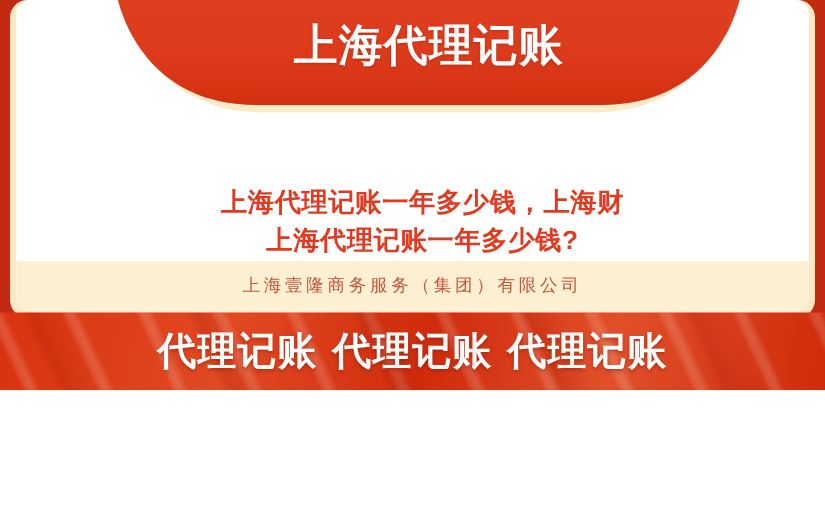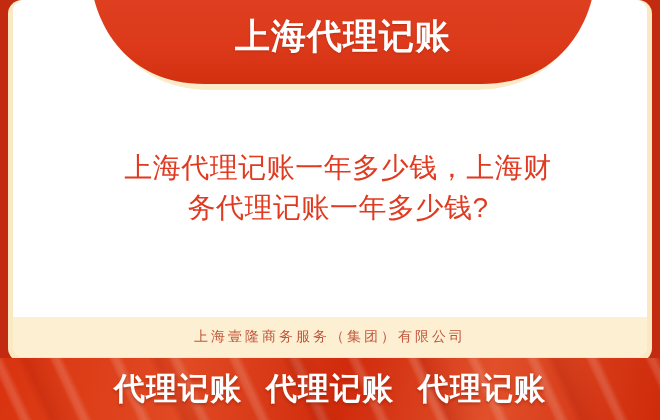--- a/index.html
+++ b/index.html
@@ -11,21 +11,21 @@
     width: 660px;
     height: 420px;
     overflow: hidden;
     font-family: "Liberation Sans", "DejaVu Sans", sans-serif;
   }
 
   
   .poster {
     position: relative;
     width: 660px;
-    height: 420px;
+    height: 312px;
     box-sizing: border-box;
     background: #C32B10;
     overflow: hidden;
   }
 
   
   .frame-rim {
     position: absolute;
     left: 8px;
     top: 0px;
@@ -79,22 +79,22 @@
   }
 
   
   .headline {
     position: absolute;
     left: 28px;
     right: 12px;
     top: 148px;
     text-align: center;
     color: #E03A20;
-    font-size: 28px;
-    font-weight: normal;
+    font-size: 21px;
+    font-weight: bold;
     line-height: 1.42;
     letter-spacing: 0.5px;
   }
 
   
   .company-strip {
     position: absolute;
     left: 0px;
     right: 0px;
     bottom: 0px;
@@ -148,21 +148,21 @@
         rgba(160,20,0,0.00) 74px,
         rgba(160,20,0,0.00) 120px
       );
   }
   .slogan {
     position: absolute;
     left: 0; right: 0; top: 0; bottom: 0;
     display: flex;
     align-items: center;
     justify-content: center;
-    gap: 24px;
+    gap: 12px;
     color: #ffffff;
     font-size: 31px;
     font-weight: bold;
     letter-spacing: 1px;
     text-shadow: 0 2px 3px rgba(130,25,0,.45);
     white-space: nowrap;
   }
 </style>
 </head>
 <body>
@@ -185,21 +185,21 @@
 
         <path d="M 86 0 L 574 0 C 574 0 560 90 462 90 L 198 90 C 100 90 86 0 86 0 Z" fill="#FCEBC9"></path>
 
         <path d="M 80 -6 L 580 -6 C 580 -6 566 84 468 84 L 192 84 C 94 84 80 -6 80 -6 Z" fill="url(#bgrad)"></path>
       </svg>
       <div class="banner-title">上海代理记账</div>
     </div>
 
     <div class="headline">
       <div>上海代理记账一年多少钱，上海财</div>
-      <div>务代理记账一年多少钱?</div>
+      <div>上海代理记账一年多少钱?</div>
     </div>
 
     <div class="company-strip">
       <div class="company-name">上海壹隆商务服务（集团）有限公司</div>
     </div>
 
   </div>
 
   <div class="bottom-bar">
     <div class="streaks"></div>

